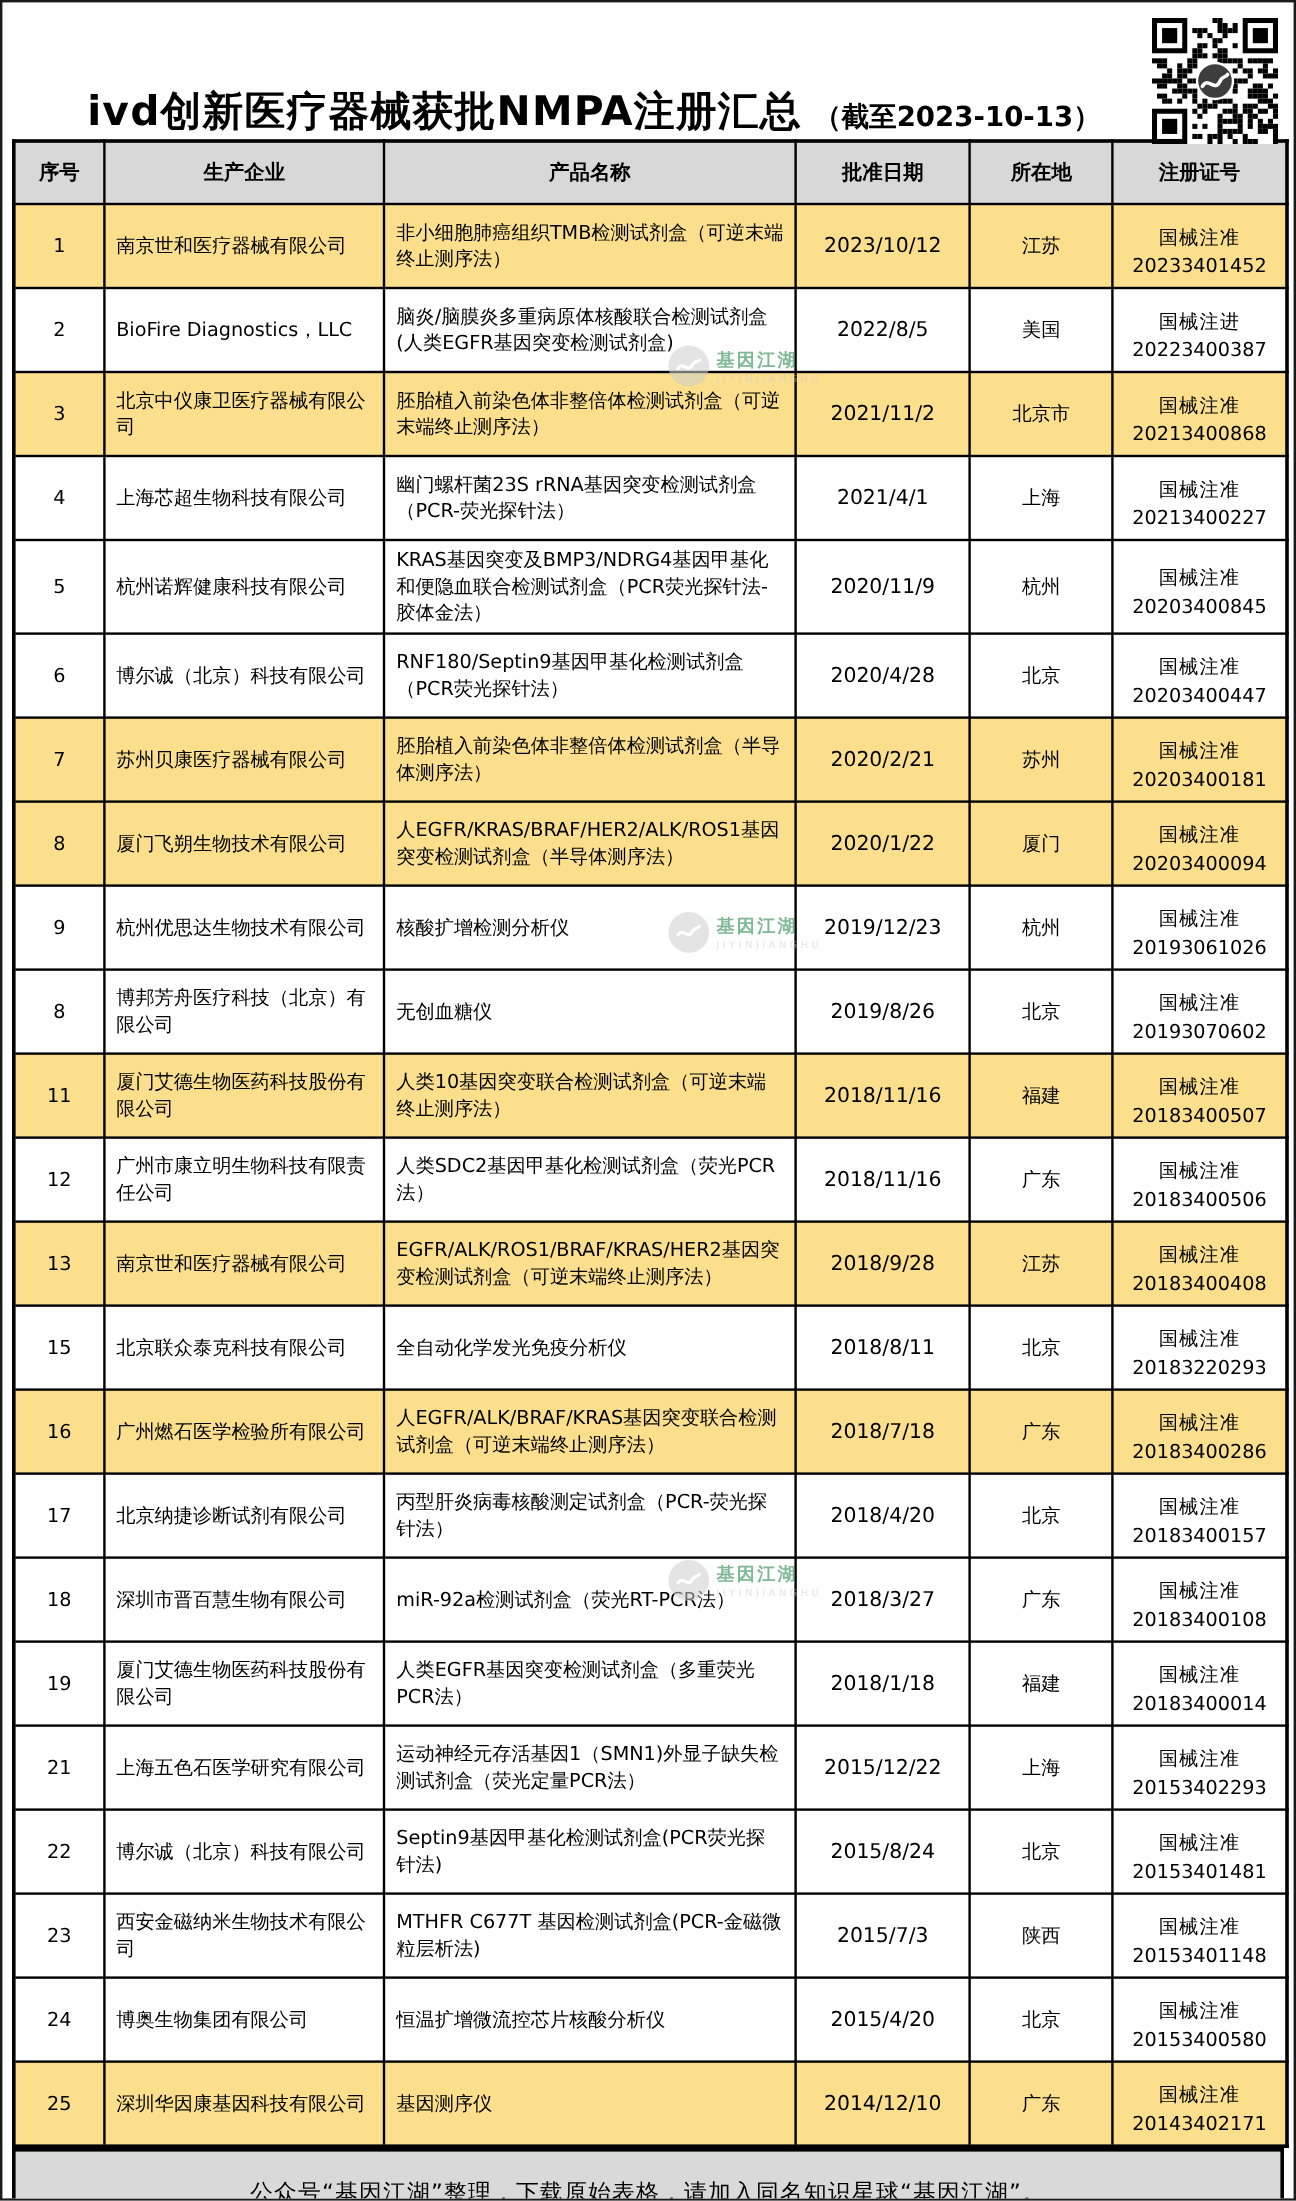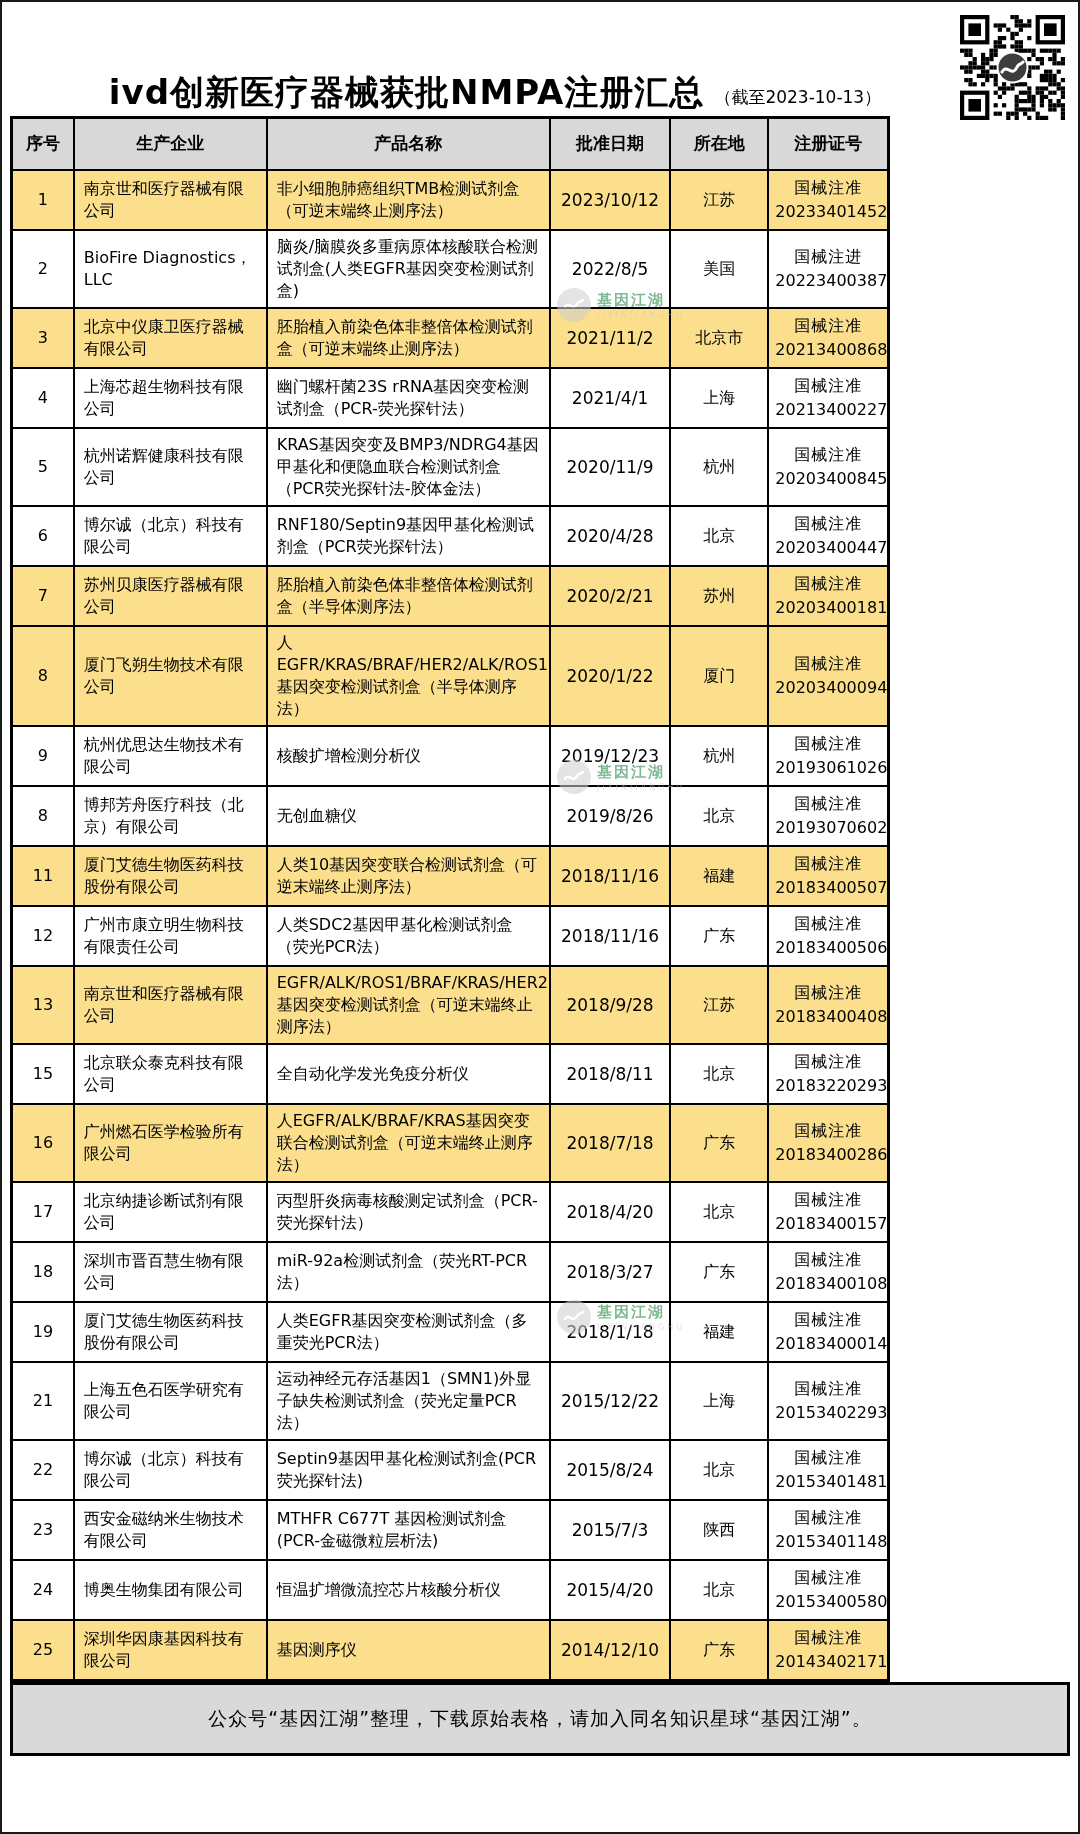--- a/index.html
+++ b/index.html
@@ -22,48 +22,48 @@
   .masthead {
     flex: 0 0 114px;
     position: relative;
     display: flex; align-items: flex-end; justify-content: center;
   }
   .title-wrap { display: flex; align-items: center; gap: 10px; padding-right: 90px; }
   .page-title {
     font-size: 34px; font-weight: 700; letter-spacing: 1px;
     white-space: nowrap;
   }
-  .page-subtitle { font-size: 17px; font-weight: 400; white-space: nowrap; padding-top: 8px; }
+  .page-subtitle { font-size: 23px; font-weight: 700; white-space: nowrap; padding-top: 8px; }
   .qr-box {
     position: absolute; top: 13px; right: 13px;
     width: 105px; height: 105px; background: #fff;
   }
   
   table.registry {
     border-collapse: collapse;
     margin: 0 8px;
-    width: 880px;
+    width: 1064px;
     table-layout: fixed;
     border: 3px solid #000;
   }
   col.c1 { width: 7.1%; } col.c2 { width: 22.0%; } col.c3 { width: 32.3%; }
   col.c4 { width: 13.7%; } col.c5 { width: 11.2%; } col.c6 { width: 13.7%; }
   th, td { border: 2px solid #000; vertical-align: middle; }
   thead th {
     background: var(--header-bg, #d8d8d8);
     height: 52px; font-size: 17px; font-weight: 700;
     text-align: center;
   }
   tbody td { height: 56px; font-size: 16px; line-height: 22px; padding: 5px 6px; background: #fff; }
   tbody tr.highlight td { background: var(--highlight, #fbdf8d); }
   td.c-no, td.c-date, td.c-loc, td.c-cert { text-align: center; }
   td.c-company, td.c-product { text-align: left; padding-left: 9px; padding-right: 9px; }
   td.c-date { font-size: 17px; }
   td.c-cert { line-height: 24px; }
-  .cert-prefix { letter-spacing: 1px; }
+  .cert-prefix { letter-spacing: 1px; margin-top: 10px; }
   
   .footnote {
     margin: 0 8px 20px 8px;
     flex: 0 0 74px;
     background: var(--footer-bg, #d9d9d9);
     border: 3px solid #000;
     display: flex; align-items: center; justify-content: center;
   }
   .footnote p { font-size: 19px; font-weight: 500; letter-spacing: 1px; }
   

